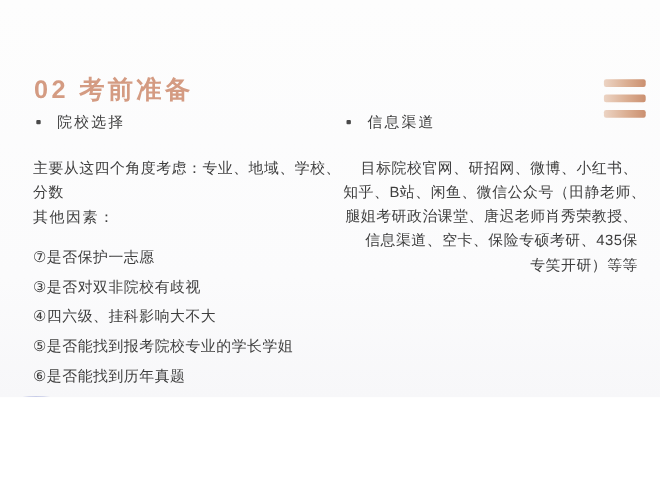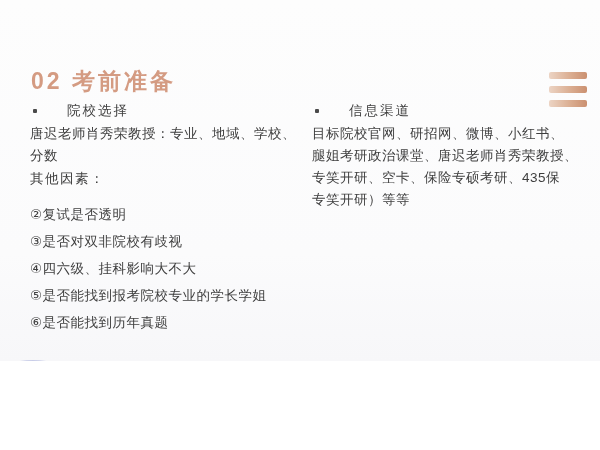--- a/index.html
+++ b/index.html
@@ -62,28 +62,27 @@
 
   .col {
     position: absolute;
     top: 103px;
     z-index: 1;
     color: #3e3e3e;
     font-size: 13.5px;
     letter-spacing: 0.5px;
   }
   .col-left  { left: 30px;  width: 272px; }
-  .col-right { left: 312px; width: 268px; }
+  .col-right { left: 312px; width: 268px; text-align: right; }
 
   .bullet-row {
     display: flex;
     align-items: center;
     height: 16px;
-    margin-bottom: 4px;
-    gap: 15px;
+    margin-bottom: 23px;
   }
   .bullet-dot {
     width: 4px;
     height: 4px;
     border-radius: 1px;
     background: #4a4a4a;
     margin-left: 3px;
     margin-right: 15px;
     flex: 0 0 auto;
   }
@@ -147,40 +146,41 @@
     <div class="bar"></div>
     <div class="bar"></div>
   </div>
 
   <div class="col col-left">
     <div class="bullet-row">
       <span class="bullet-dot"></span>
       <span class="bullet-label">院校选择</span>
     </div>
     <div class="intro">
-      <div class="para-line">唐迟老师肖秀荣教授：专业、地域、学校、</div>
+      <div class="para-line">主要从这四个角度考虑：专业、地域、学校、</div>
       <div class="para-line">分数</div>
     </div>
     <div class="factors-label">其他因素：</div>
-    <div class="factor-item">②复试是否透明</div>
+    <div class="factor-item">⑦是否保护一志愿</div>
     <div class="factor-item">③是否对双非院校有歧视</div>
     <div class="factor-item">④四六级、挂科影响大不大</div>
     <div class="factor-item">⑤是否能找到报考院校专业的学长学姐</div>
     <div class="factor-item">⑥是否能找到历年真题</div>
   </div>
 
   <div class="col col-right">
     <div class="bullet-row">
       <span class="bullet-dot"></span>
       <span class="bullet-label">信息渠道</span>
     </div>
     <div>
       <div class="para-line">目标院校官网、研招网、微博、小红书、</div>
+      <div class="para-line">知乎、B站、闲鱼、微信公众号（田静老师、</div>
       <div class="para-line">腿姐考研政治课堂、唐迟老师肖秀荣教授、</div>
-      <div class="para-line">专笑开研、空卡、保险专硕考研、435保</div>
+      <div class="para-line">信息渠道、空卡、保险专硕考研、435保</div>
       <div class="para-line">专笑开研）等等</div>
     </div>
   </div>
 
   <div class="bottom-bar"></div>
   <div class="side-handle"></div>
 
 </div>
 
 </body></html>

